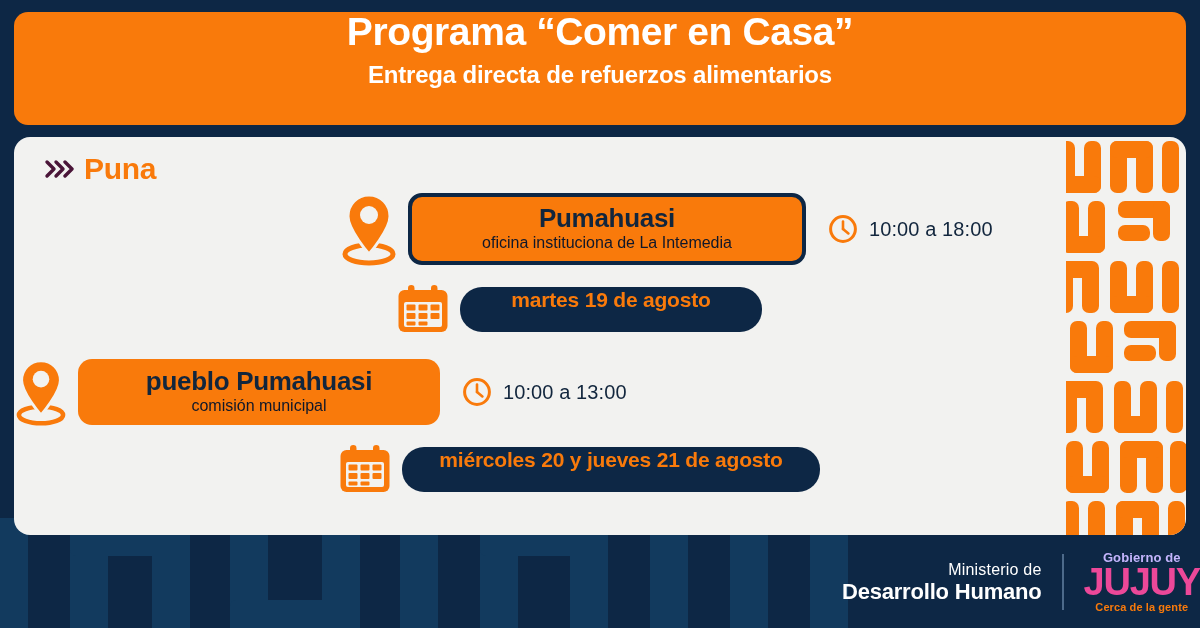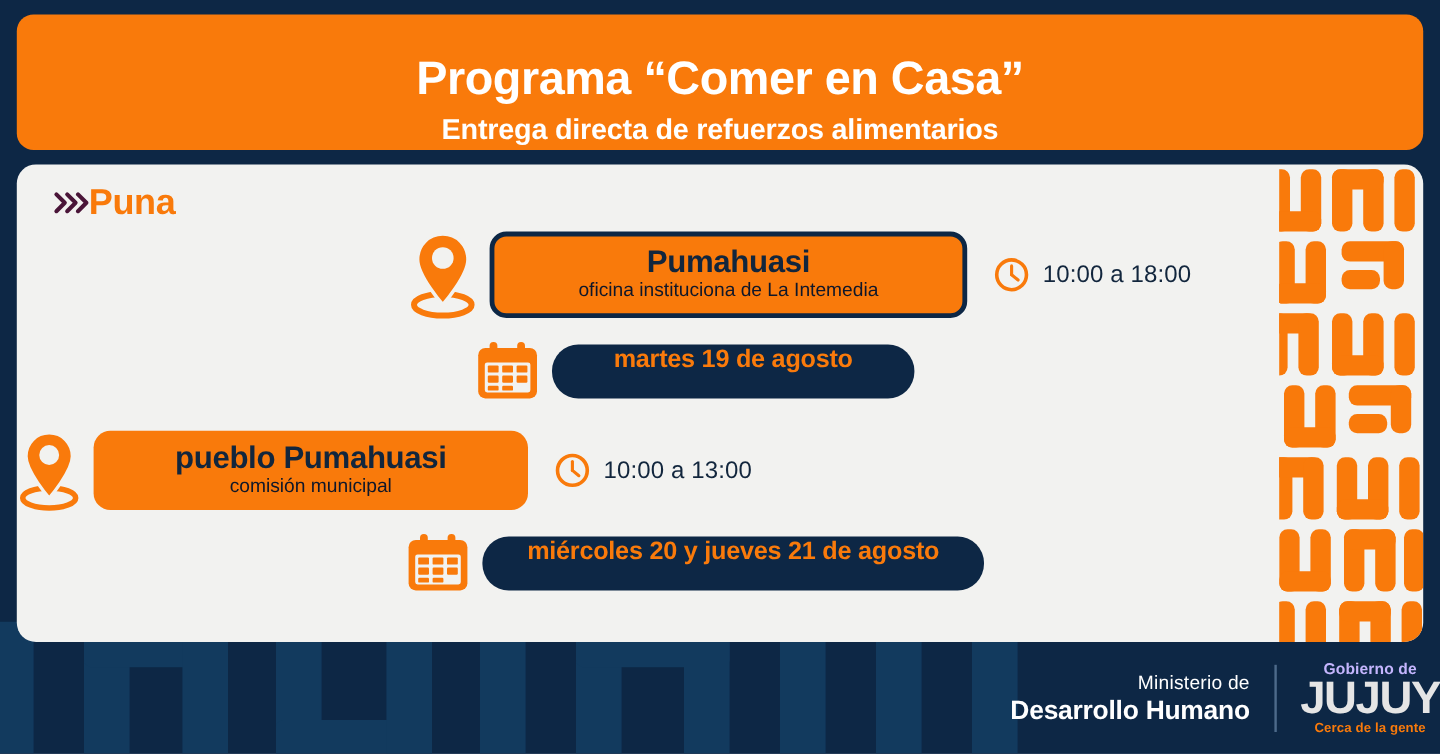--- a/index.html
+++ b/index.html
@@ -39,21 +39,21 @@
     position: absolute;
     left: 14px;
     top: 12px;
     width: 1172px;
     height: 113px;
     background: #f97a0b;
     border-radius: 14px;
     display: flex;
     flex-direction: column;
     align-items: center;
-    justify-content: flex-end;
+    justify-content: flex-start;
     box-sizing: border-box;
     padding-bottom: 4px;
   }
   .header-title {
     color: #ffffff;
     font-size: 39px;
     font-weight: bold;
     letter-spacing: -0.4px;
     line-height: 1.05;
     margin: 0 0 9px 0;
@@ -93,20 +93,21 @@
     pointer-events: none;
   }
 
   
   .region-row {
     position: absolute;
     left: 30px;
     top: 17px;
     display: flex;
     align-items: center;
+    gap: 10px;
   }
   .chevrons { display: block; }
   .region-name {
     color: #f97a0b;
     font-size: 30px;
     font-weight: bold;
     letter-spacing: -0.3px;
     line-height: 1;
   }
 
@@ -243,21 +244,21 @@
     font-size: 13px;
     font-weight: bold;
     color: #c4b5fd;
     line-height: 1;
     margin-bottom: 1px;
     letter-spacing: 0.1px;
   }
   .gov-name {
     font-size: 38px;
     font-weight: bold;
-    color: #e5e5e5;
+    color: #ec4899;
     line-height: 0.92;
     letter-spacing: -1.2px;
   }
   .gov-tag {
     font-size: 11px;
     font-weight: bold;
     color: #f97a0b;
     line-height: 1;
     margin-top: 2px;
     letter-spacing: 0.1px;

